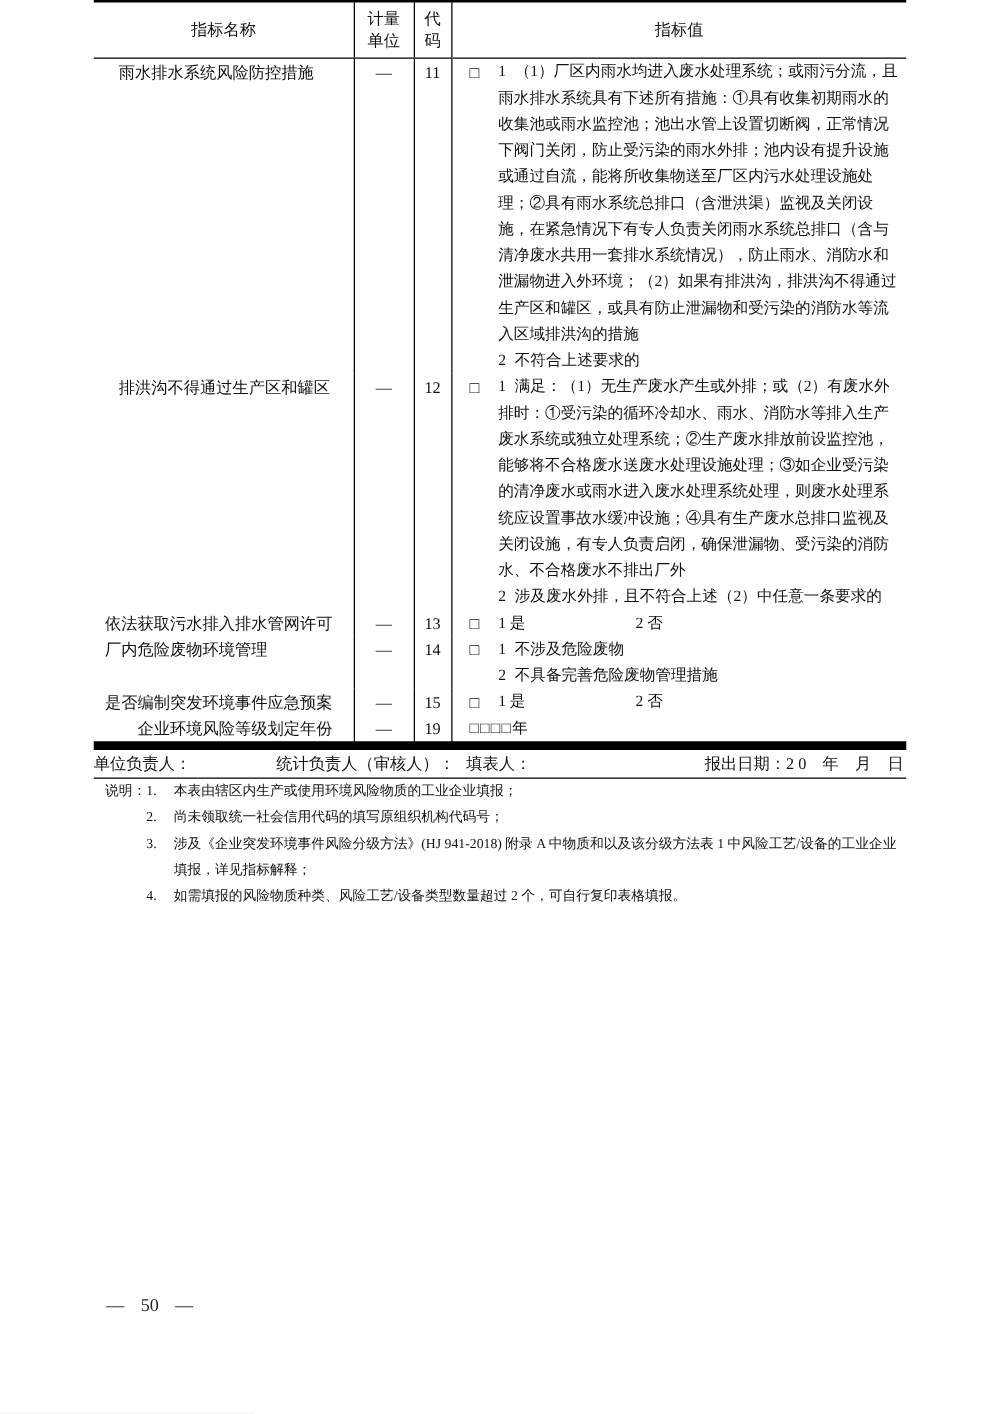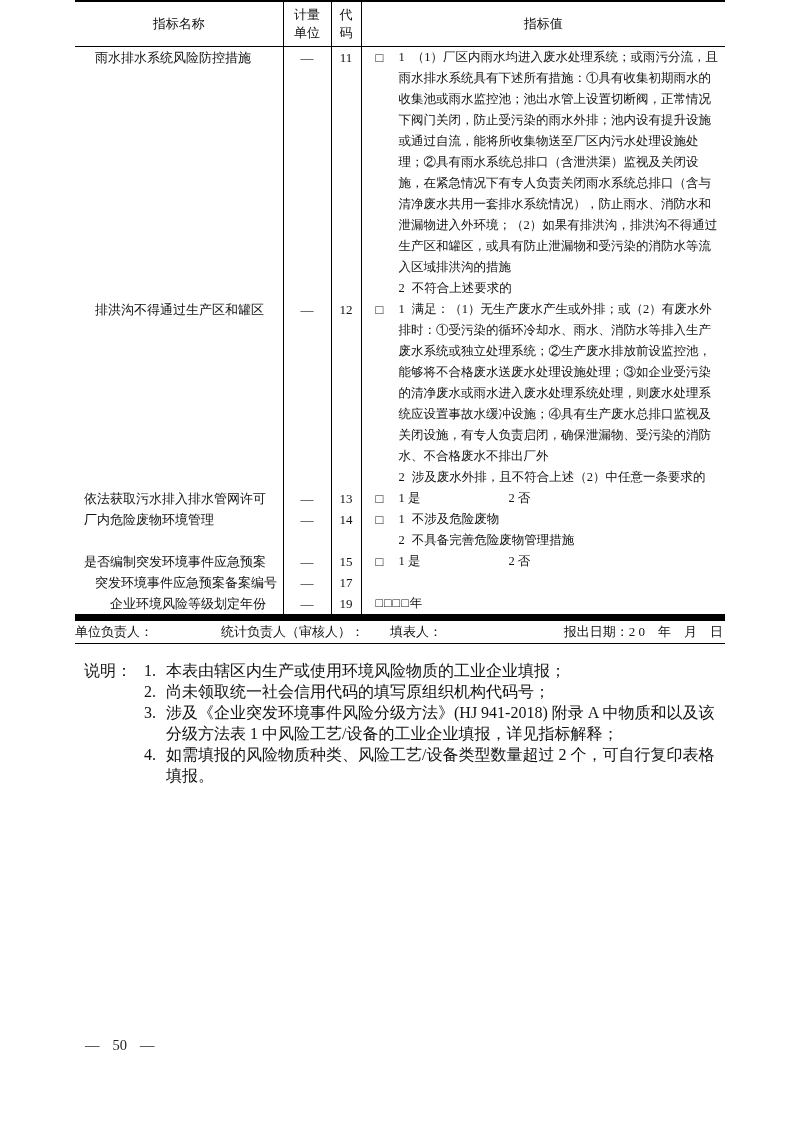--- a/index.html
+++ b/index.html
@@ -36,23 +36,23 @@
   .cb{flex:0 0 23px;font-size:13px;line-height:21px;}
   .opt-text{flex:1;}
   .opt-par{margin:0;}
   .opt-num{margin-right:7px;}
   .pair-second{margin-left:88px;}
   .boxes{letter-spacing:1px;}
   .signature-row{
     display:flex;align-items:center;height:22px;
     border-bottom:1px solid #000;font-size:13px;
   }
-  .sig2{margin-left:68px;} .sig3{margin-left:26px;}
+  .sig2{margin-left:68px;} .sig3{margin-left:9px;}
   .sig-date{margin-left:auto;padding-right:2px;text-align:right;}
-  .notes{display:flex;margin-top:16px;font-size:16px;line-height:21px;gap:12px;}
+  .notes{display:flex;font-size:11px;line-height:21px;}
   .notes-label{flex:0 0 auto;margin-left:9px;}
   .notes-list{flex:1;}
   .note-item{display:flex;}
   .note-num{flex:0 0 22px;}
   .note-text{flex:1;}
   .page-number{
     position:absolute;left:85px;top:1037px;
     display:flex;align-items:center;gap:13px;
     font-size:14.5px;color:#222;
   }
@@ -146,26 +146,20 @@
             <td class="code-cell">15</td>
             <td class="value-cell">
               <div class="value-flex">
                 <span class="cb">□</span>
                 <span class="pair-first">1 是</span>
                 <span class="pair-second">2 否</span>
               </div>
             </td>
           </tr>
           <tr>
-            <td class="name-cell ind2">突发环境事件应急预案备案编号</td>
-            <td class="unit-cell">—</td>
-            <td class="code-cell">17</td>
-            <td class="value-cell"></td>
-          </tr>
-          <tr>
             <td class="name-cell ind3">企业环境风险等级划定年份</td>
             <td class="unit-cell">—</td>
             <td class="code-cell">19</td>
             <td class="value-cell"><span class="boxes">□□□□年</span></td>
           </tr>
         </tbody>
     </table>
 
     <div class="signature-row">
       <span>单位负责人：</span>

